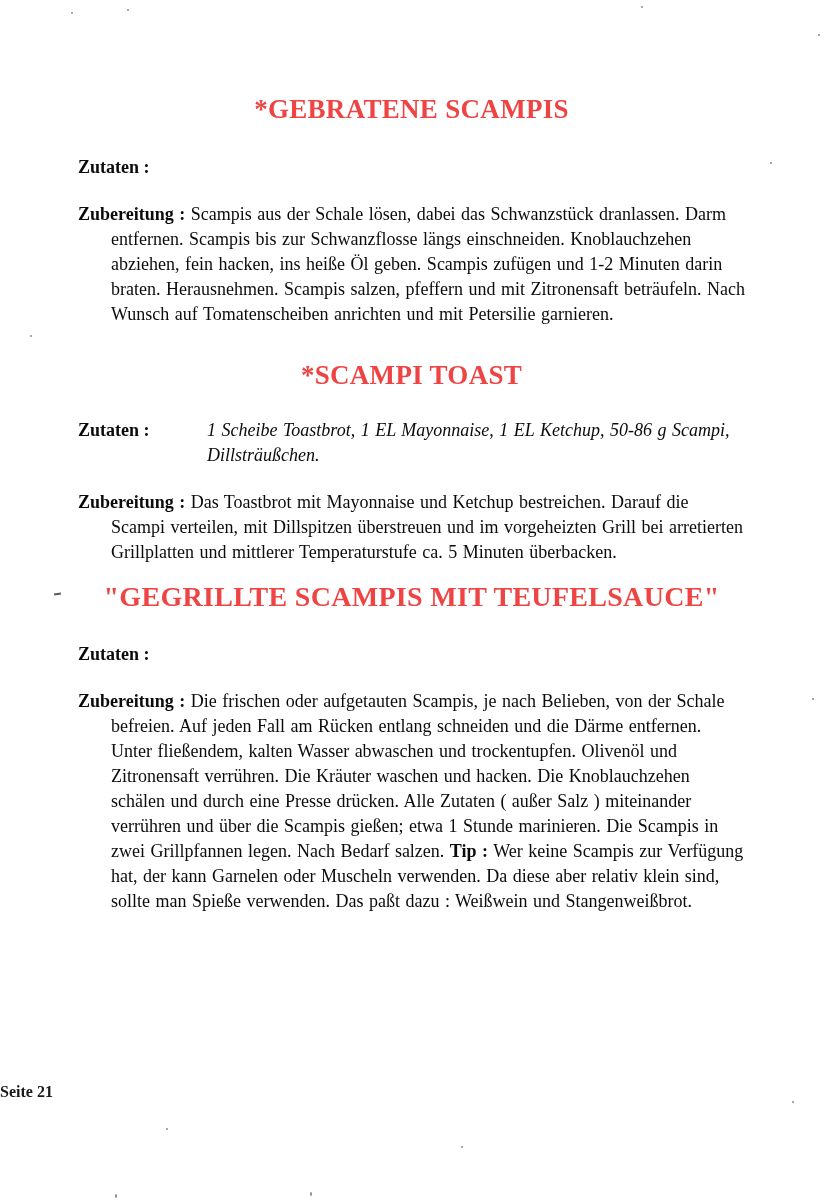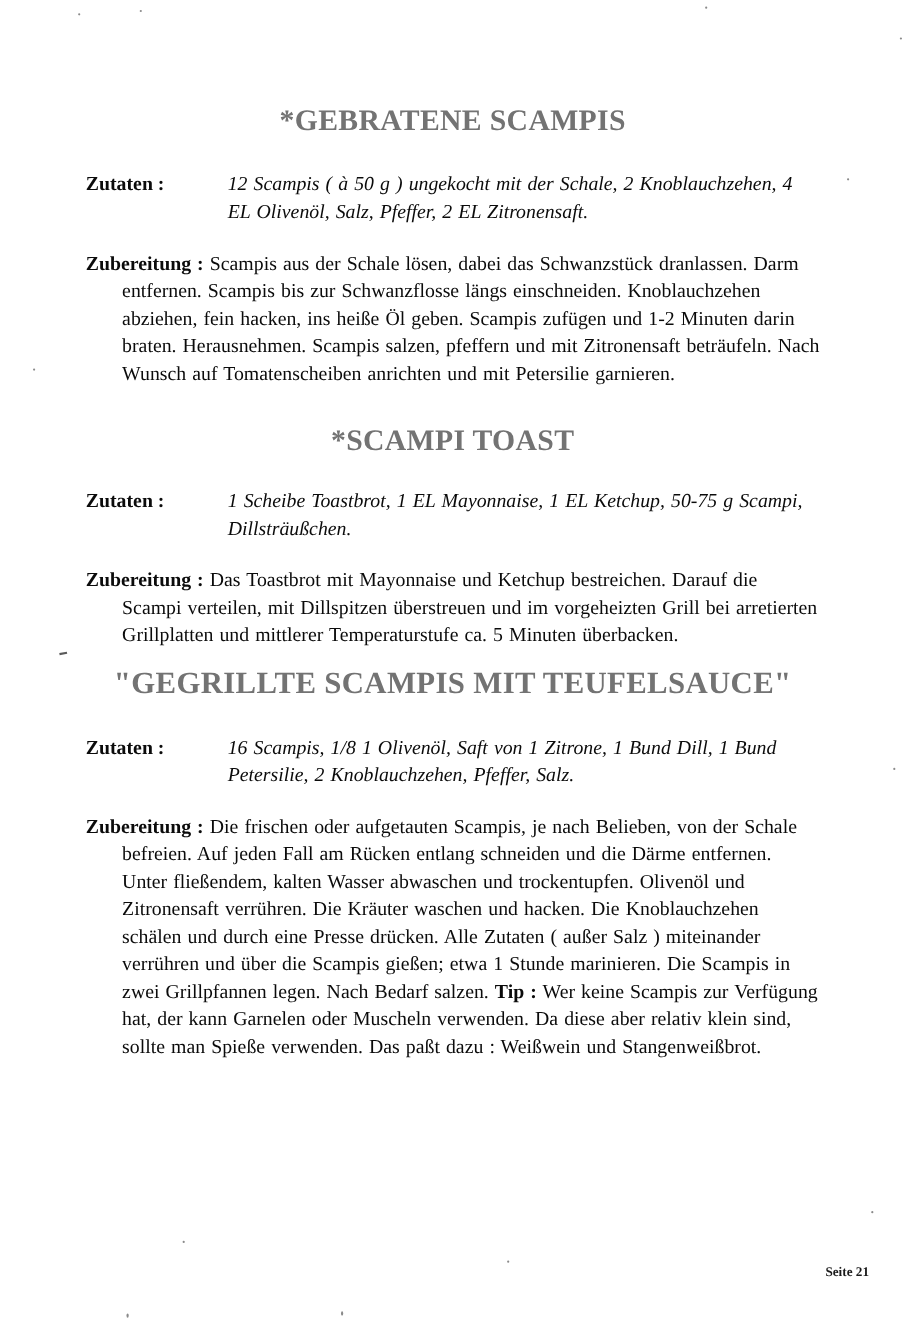--- a/index.html
+++ b/index.html
@@ -19,21 +19,21 @@
     position: absolute;
     left: 78px; top: 0;
     width: 667px;
   }
   .title {
     font-weight: 700;
     text-align: center;
     font-size: 27px;
     letter-spacing: 0.3px;
     margin: 0;
-    color: #737373;
+    color: #ef4444;
   }
   .title-1 { margin: 94px 0 30px 0; }
   .title-2 { margin: 33px 0 27px 0; }
   .title-3 { margin: 16px 0 29px 0; font-size: 28px; }
   .zutaten-row {
     display: flex;
     margin: 0 0 22px 0;
     gap: 32px;
   }
   .zutaten-label {
@@ -54,24 +54,24 @@
     margin: 0;
     padding-left: 33px;
     text-indent: -33px;
     font-size: 18px;
     line-height: 25px;
     word-spacing: 1px;
   }
   .prep b { font-weight: 700; margin-top: 32px; }
   .footer {
     position: absolute;
-    left: 0; top: 1149px;
+    left: 0; top: 1083px;
     width: 790px;
-    text-align: right;
-    font-size: 12px;
+    text-align: left;
+    font-size: 16px;
     font-weight: 700;
     color: #1a1a1a;
   }
   .speck {
     position: absolute;
     background: #8a8a8a;
     width: 2px; height: 2px;
     border-radius: 50%;
   }
   .edge-dash {
@@ -85,39 +85,37 @@
 </head>
 <body>
 
 <div class="sheet">
   <div class="content">
 
     <section>
       <h1 class="title title-1">*GEBRATENE SCAMPIS</h1>
       <div class="zutaten-row">
         <span class="zutaten-label">Zutaten :</span>
-        <span class="ingredients">12 Scampis ( à 50 g ) ungekocht mit der Schale, 2 Knoblauchzehen, 4 EL Olivenöl, Salz, Pfeffer, 2 EL Zitronensaft.</span>
       </div>
       <p class="prep"><b>Zubereitung :</b><span> Scampis aus der Schale lösen, dabei das Schwanzstück dranlassen. Darm entfernen. Scampis bis zur Schwanzflosse längs einschneiden. Knoblauchzehen abziehen, fein hacken, ins heiße Öl geben. Scampis zufügen und 1-2 Minuten darin braten. Herausnehmen. Scampis salzen, pfeffern und mit Zitronensaft beträufeln. Nach Wunsch auf Tomatenscheiben anrichten und mit Petersilie garnieren.</span></p>
     </section>
 
     <section>
       <h1 class="title title-2">*SCAMPI TOAST</h1>
       <div class="zutaten-row">
         <span class="zutaten-label">Zutaten :</span>
-        <span class="ingredients">1 Scheibe Toastbrot, 1 EL Mayonnaise, 1 EL Ketchup, 50-75 g Scampi, Dillsträußchen.</span>
+        <span class="ingredients">1 Scheibe Toastbrot, 1 EL Mayonnaise, 1 EL Ketchup, 50-86 g Scampi, Dillsträußchen.</span>
       </div>
       <p class="prep"><b>Zubereitung :</b><span> Das Toastbrot mit Mayonnaise und Ketchup bestreichen. Darauf die Scampi verteilen, mit Dillspitzen überstreuen und im vorgeheizten Grill bei arretierten Grillplatten und mittlerer Temperaturstufe ca. 5 Minuten überbacken.</span></p>
     </section>
 
     <section>
       <h1 class="title title-3">"GEGRILLTE SCAMPIS MIT TEUFELSAUCE"</h1>
       <div class="zutaten-row">
         <span class="zutaten-label">Zutaten :</span>
-        <span class="ingredients">16 Scampis, 1/8 1 Olivenöl, Saft von 1 Zitrone, 1 Bund Dill, 1 Bund Petersilie, 2 Knoblauchzehen, Pfeffer, Salz.</span>
       </div>
       <p class="prep"><b>Zubereitung :</b><span> Die frischen oder aufgetauten Scampis, je nach Belieben, von der Schale befreien. Auf jeden Fall am Rücken entlang schneiden und die Därme entfernen. Unter fließendem, kalten Wasser abwaschen und trockentupfen. Olivenöl und Zitronensaft verrühren. Die Kräuter waschen und hacken. Die Knoblauchzehen schälen und durch eine Presse drücken. Alle Zutaten ( außer Salz ) miteinander verrühren und über die Scampis gießen; etwa 1 Stunde marinieren. Die Scampis in zwei Grillpfannen legen. Nach Bedarf salzen. </span><b>Tip :</b><span> Wer keine Scampis zur Verfügung hat, der kann Garnelen oder Muscheln verwenden. Da diese aber relativ klein sind, sollte man Spieße verwenden. Das paßt dazu : Weißwein und Stangenweißbrot.</span></p>
     </section>
 
   </div>
 
   <div class="footer">Seite 21</div>
 
   <div class="edge-dash"></div>
   <div class="speck" style="left:71px; top:12px;"></div>

